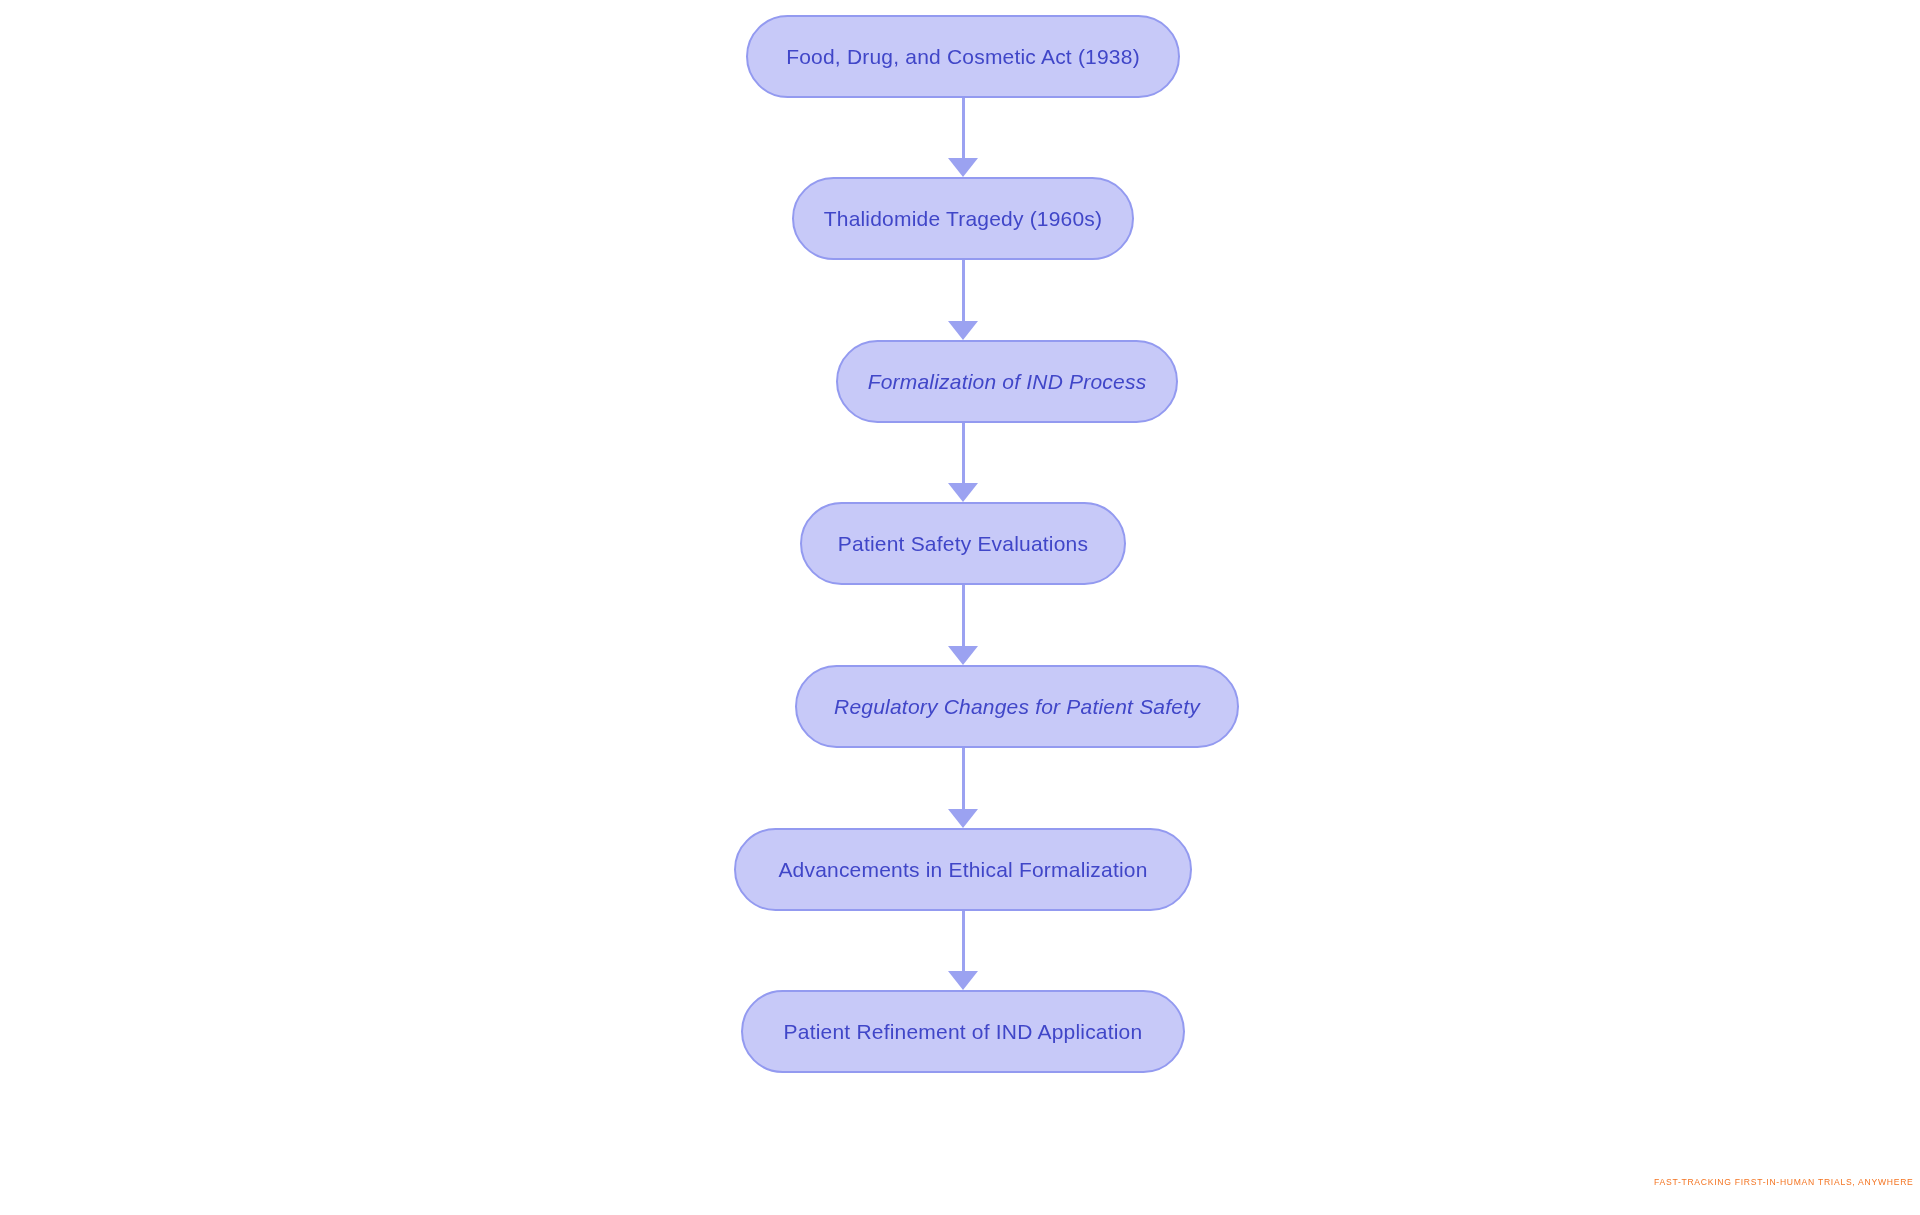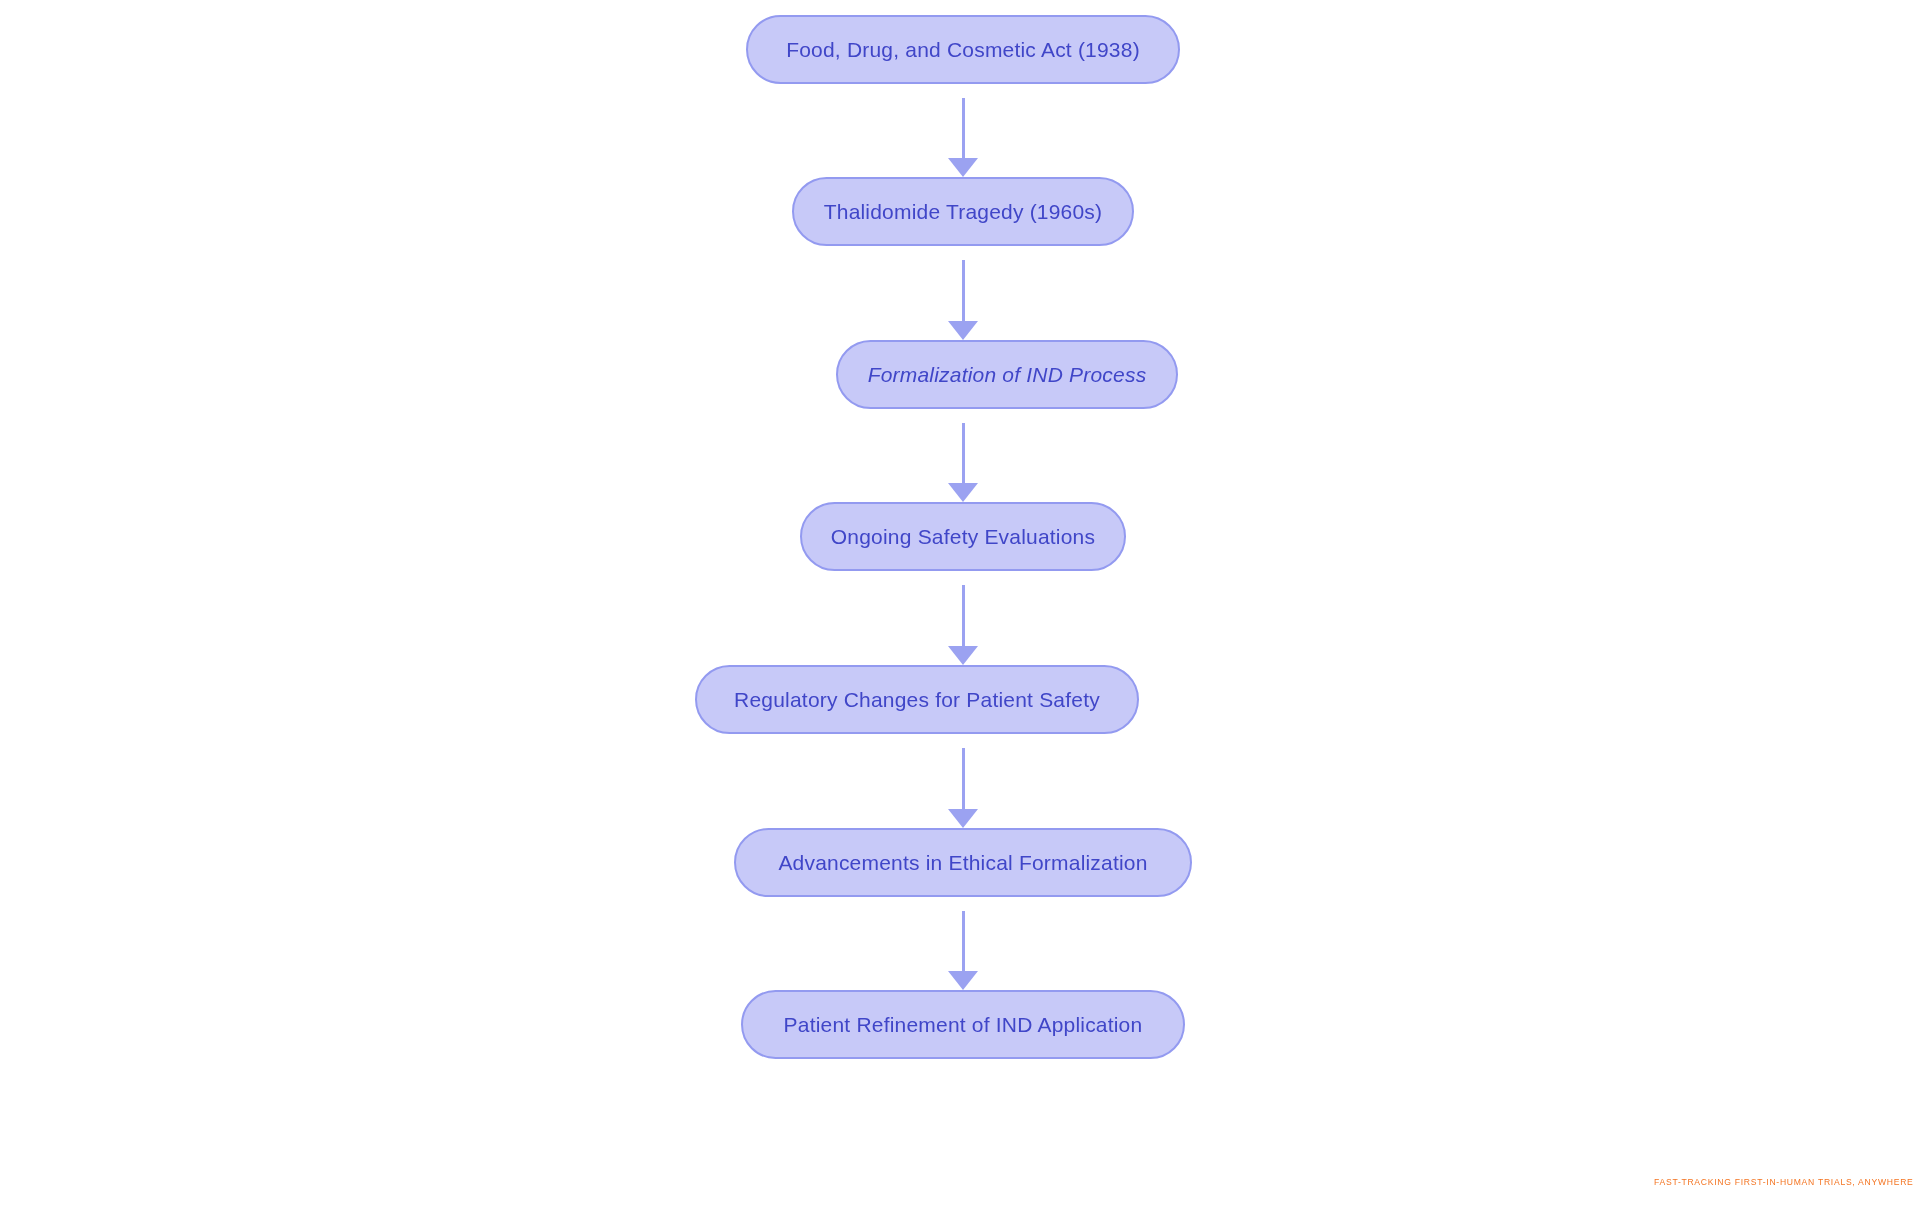--- a/index.html
+++ b/index.html
@@ -9,21 +9,21 @@
     overflow: hidden;
     font-family: "Liberation Sans", sans-serif;
     position: relative;
   }
   .canvas {
     position: absolute;
     inset: 0;
   }
   .flow-node {
     position: absolute;
-    height: 69px;
+    height: 83px;
     transform: translateX(-50%);
     background: var(--node-fill);
     border: 2px solid var(--node-border);
     border-radius: 42px;
     display: flex;
     align-items: center;
     justify-content: center;
     color: var(--node-text);
     font-size: 21px;
     letter-spacing: 0.2px;
@@ -93,26 +93,26 @@
       <div class="flow-node" style="left: 963px; top: 177px; width: 342px;">Thalidomide Tragedy (1960s)</div>
       <div class="flow-arrow" style="left: 963px; top: 260px; height: 80px;">
     <div class="arrow-line"></div>
     <div class="arrow-head"></div>
   </div>
       <div class="flow-node" style="left: 1007px; top: 340px; width: 342px; font-style: italic;">Formalization of IND Process</div>
       <div class="flow-arrow" style="left: 963px; top: 423px; height: 79px;">
     <div class="arrow-line"></div>
     <div class="arrow-head"></div>
   </div>
-      <div class="flow-node" style="left: 963px; top: 502px; width: 326px;">Ongoing Safety Evaluations</div>
+      <div class="flow-node" style="left: 963px; top: 502px; width: 326px;">Patient Safety Evaluations</div>
       <div class="flow-arrow" style="left: 963px; top: 585px; height: 80px;">
     <div class="arrow-line"></div>
     <div class="arrow-head"></div>
   </div>
-      <div class="flow-node" style="left: 917px; top: 665px; width: 444px;">Regulatory Changes for Patient Safety</div>
+      <div class="flow-node" style="left: 1017px; top: 665px; width: 444px; font-style: italic;">Regulatory Changes for Patient Safety</div>
       <div class="flow-arrow" style="left: 963px; top: 748px; height: 80px;">
     <div class="arrow-line"></div>
     <div class="arrow-head"></div>
   </div>
       <div class="flow-node" style="left: 963px; top: 828px; width: 458px;">Advancements in Ethical Formalization</div>
       <div class="flow-arrow" style="left: 963px; top: 911px; height: 79px;">
     <div class="arrow-line"></div>
     <div class="arrow-head"></div>
   </div>
       <div class="flow-node" style="left: 963px; top: 990px; width: 444px;">Patient Refinement of IND Application</div>

